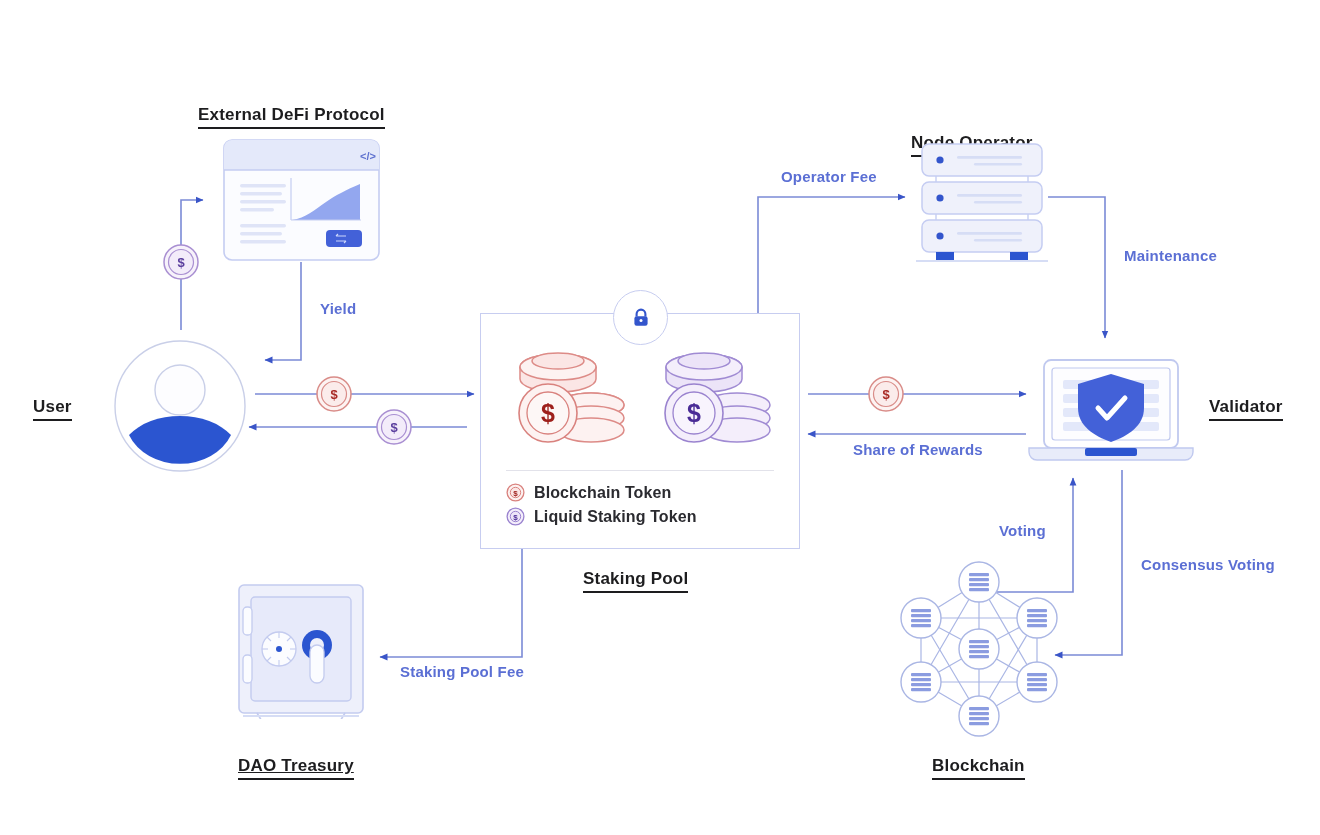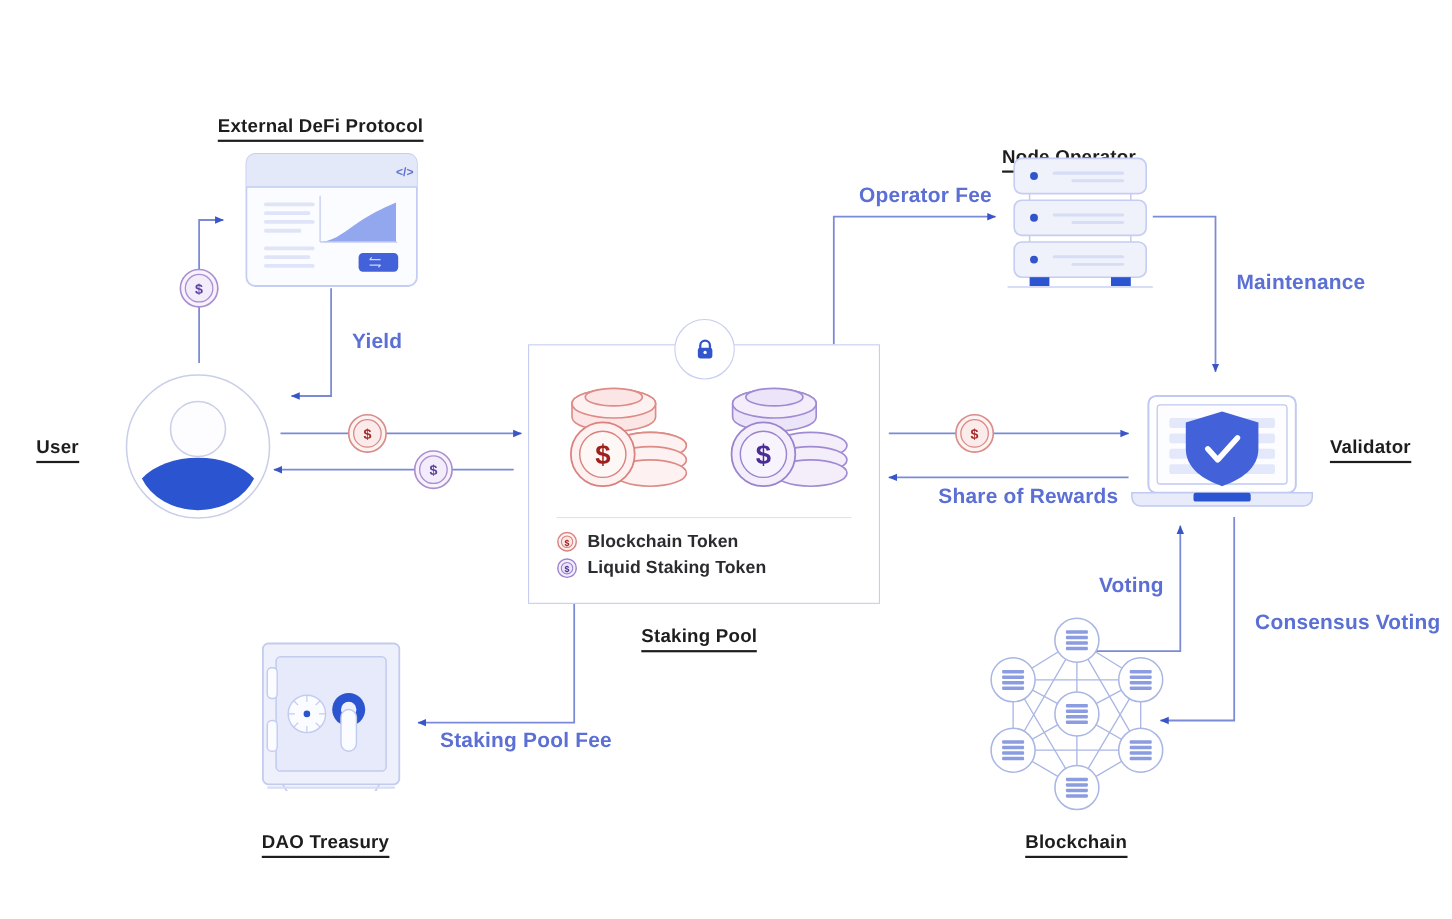--- a/index.html
+++ b/index.html
@@ -2,21 +2,21 @@
 <html><head>
 <meta charset="utf-8">
 <style>
   html,body{margin:0;padding:0;background:#ffffff;}
   body{width:1320px;height:835px;position:relative;overflow:hidden;
        font-family:"Liberation Sans","DejaVu Sans",sans-serif;}
   #stage{position:absolute;inset:0;width:1320px;height:835px;}
   .node-title{position:absolute;font-size:17px;font-weight:700;color:#1d1d1f;
        letter-spacing:.2px;white-space:nowrap;border-bottom:2px solid #1d1d1f;
        padding-bottom:2px;line-height:1.1;}
-  .edge-label{position:absolute;font-size:19px;font-weight:600;color:#5b6fd4;
+  .edge-label{position:absolute;font-size:15px;font-weight:600;color:#5b6fd4;
        white-space:nowrap;letter-spacing:.2px;}
   .legend-row{display:flex;align-items:center;gap:9px;margin-bottom:5px;}
   .legend-text{font-size:16px;font-weight:700;color:#2b2b30;letter-spacing:.1px;}
   .pool-box{position:absolute;left:480px;top:313px;width:320px;height:236px;
        border:1.4px solid #c7cdf0;background:#fff;box-sizing:border-box;}
   .lock-badge{position:absolute;left:613px;top:290px;width:53px;height:53px;
        border-radius:50%;background:#fff;border:1.4px solid #c7cdf0;
        display:flex;align-items:center;justify-content:center;}
   .pool-inner{position:absolute;left:480px;top:313px;width:320px;height:236px;}
   .pool-divider{position:absolute;left:26px;top:157px;width:268px;height:1px;
@@ -301,21 +301,21 @@
           <rect x="-10" y="-4" width="20" height="3.2" rx="1"></rect>
         <rect x="-10" y="1" width="20" height="3.2" rx="1"></rect>
           <rect x="-10" y="6" width="20" height="3.2" rx="1"></rect>
       </g>
     </g>
   </svg>
 
   <div class="edge-label" style="left:999px;top:522px">Voting</div>
   <div class="edge-label" style="left:1141px;top:556px">Consensus Voting</div>
 
-  <div class="node-title" style="left:238px;top:757px;">DAO Treasury</div>
+  <div class="node-title" style="left:238px;top:757px;text-decoration:underline;">DAO Treasury</div>
   <svg class="abs" style="left:235px;top:583px" width="132" height="136">
     <rect x="4" y="2" width="124" height="128" rx="5" fill="#eef0fb" stroke="#c3cbef" stroke-width="1.6"></rect>
     <rect x="16" y="14" width="100" height="104" rx="4" fill="#e7eafa" stroke="#c3cbef" stroke-width="1.4"></rect>
     <rect x="8" y="24" width="9" height="28" rx="4" fill="#fbfcff" stroke="#c3cbef" stroke-width="1.3"></rect>
     <rect x="8" y="72" width="9" height="28" rx="4" fill="#fbfcff" stroke="#c3cbef" stroke-width="1.3"></rect>
     <g stroke="#c3cbef" stroke-width="1.3" fill="#fbfcff">
       <circle cx="44" cy="66" r="17"></circle>
     </g>
     <g stroke="#c3cbef" stroke-width="1.1">
       <line x1="44" y1="49" x2="44" y2="55"></line>

